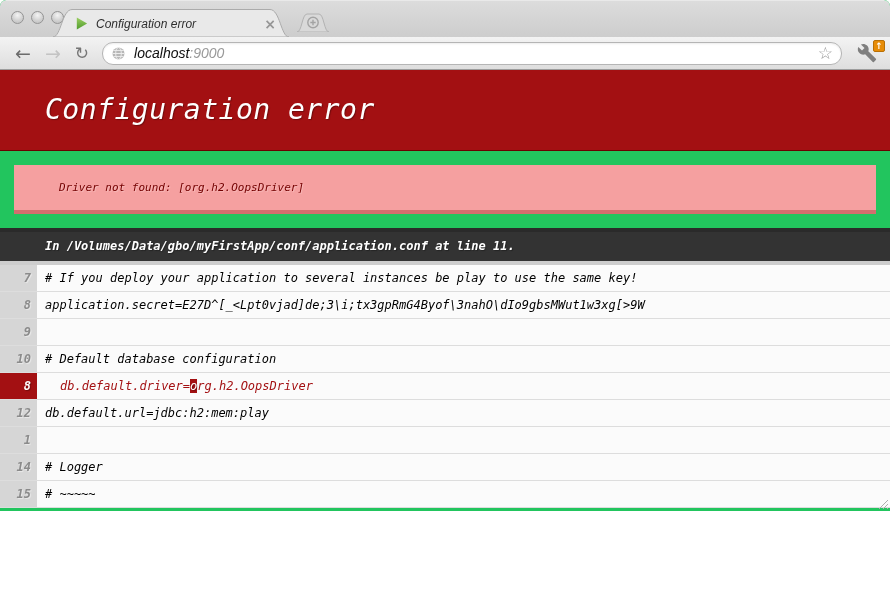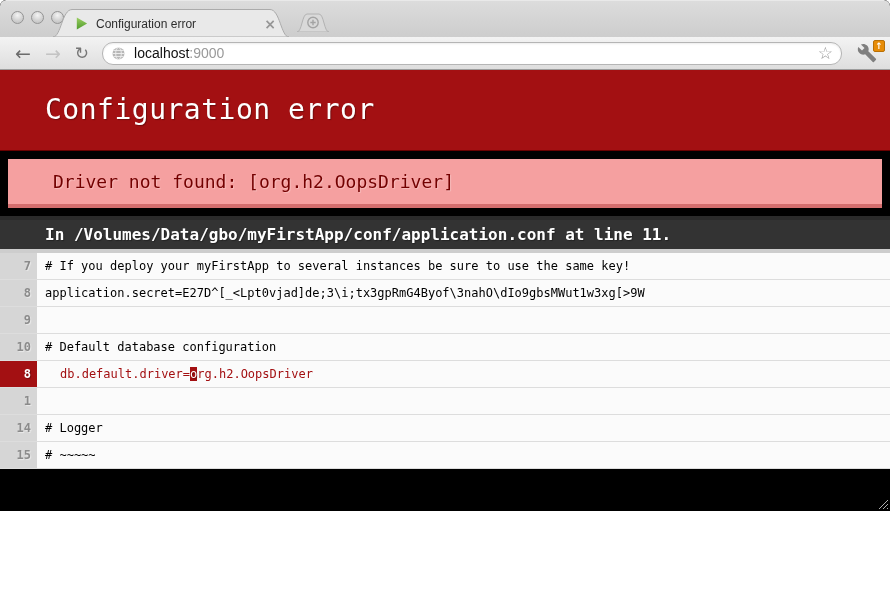--- a/index.html
+++ b/index.html
@@ -1,20 +1,21 @@
 <!DOCTYPE html>
 <html><head>
 <meta charset="utf-8">
 <style>
   * { box-sizing: border-box; }
   html, body { margin: 0; padding: 0; background: #fff; }
   .window {
     width: 890px; height: 511px; position: relative; overflow: hidden;
-    background: #000000; border-radius: 6px 6px 0 0;
+    background: #22c55e; border-radius: 6px 6px 0 0;
     font-family: "Liberation Sans", sans-serif;
+    font-style: italic;
   }
   
   .tabstrip {
     height: 37px; position: relative;
     background: linear-gradient(180deg, #dcdcdc 0%, #cdcdcd 100%);
     border-radius: 6px 6px 0 0;
     border-top: 1px solid #e9e9e9;
   }
   .traffic-lights { position: absolute; left: 11px; top: 10px; display: flex; gap: 7px; }
   .light {
@@ -74,28 +75,28 @@
   
   .page { font-family: "DejaVu Sans Mono", monospace; }
   .page h1 {
     margin: 0; background: #a31012; color: #fff;
     padding: 23px 45px 24px; font-size: 28px; line-height: 33px; font-weight: normal;
     text-shadow: 1px 1px 1px rgba(0,0,0,0.3);
     border-bottom: 1px solid #690000;
     letter-spacing: 0.5px;
   }
   .detail {
-    margin: 8px; background: #f5a0a0; color: #730000;
-    padding: 14px 45px; font-size: 18px; line-height: 17px;
+    margin: 14px; background: #f5a0a0; color: #730000;
+    padding: 14px 45px; font-size: 11px; line-height: 17px;
     border-bottom: 4px solid #d36e6e;
     text-shadow: 1px 1px 1px rgba(255,255,255,0.3);
   }
   .location {
     margin: 0; background: #333; color: #fff;
-    padding: 7px 45px; font-size: 16px; line-height: 15px; font-weight: bold;
+    padding: 7px 45px; font-size: 12px; line-height: 15px; font-weight: bold;
     border-top: 4px solid #2a2a2a;
     text-shadow: 1px 1px 1px rgba(0,0,0,0.3);
   }
   .crow {
     display: flex; background: #fbfbfb; border-bottom: 1px solid #ddd;
     font-size: 12px; line-height: 16px;
     text-shadow: 1px 1px 1px rgba(255,255,255,0.5);
   }
   .crow.first { border-top: 4px solid #cdcdcd; }
   .lnum {
@@ -171,37 +172,41 @@
     </div>
   </div>
 
   <div class="page">
     <h1>Configuration error</h1>
     <p class="detail">Driver not found: [org.h2.OopsDriver]</p>
     <div class="location">In /Volumes/Data/gbo/myFirstApp/conf/application.conf at line 11.</div>
     <div id="code">
         <div class="crow first">
           <span class="lnum">7</span>
-          <span class="lcode"># If you deploy your myFirstApp to several instances be sure to use the same key!</span>
+          <span class="lcode"># If you deploy your application to several instances be play to use the same key!</span>
         </div>
         <div class="crow">
           <span class="lnum">8</span>
           <span class="lcode">application.secret=E27D^[_&lt;Lpt0vjad]de;3\i;tx3gpRmG4Byof\3nahO\dIo9gbsMWut1w3xg[&gt;9W</span>
         </div>
         <div class="crow">
           <span class="lnum">9</span>
           <span class="lcode">&nbsp;</span>
         </div>
         <div class="crow">
           <span class="lnum">10</span>
           <span class="lcode"># Default database configuration</span>
         </div>
         <div class="crow error">
           <span class="lnum">8</span>
           <span class="lcode"><span>db.default.driver=</span><span class="marker">o</span><span>rg.h2.OopsDriver</span></span>
+        </div>
+        <div class="crow">
+          <span class="lnum">12</span>
+          <span class="lcode">db.default.url=jdbc:h2:mem:play</span>
         </div>
         <div class="crow">
           <span class="lnum">1</span>
           <span class="lcode">&nbsp;</span>
         </div>
         <div class="crow">
           <span class="lnum">14</span>
           <span class="lcode"># Logger</span>
         </div>
         <div class="crow">

